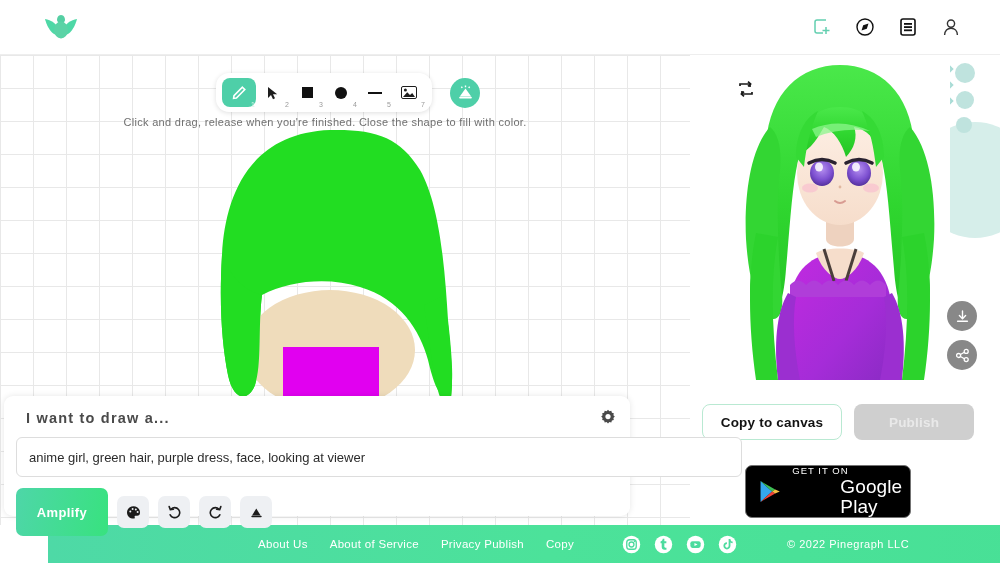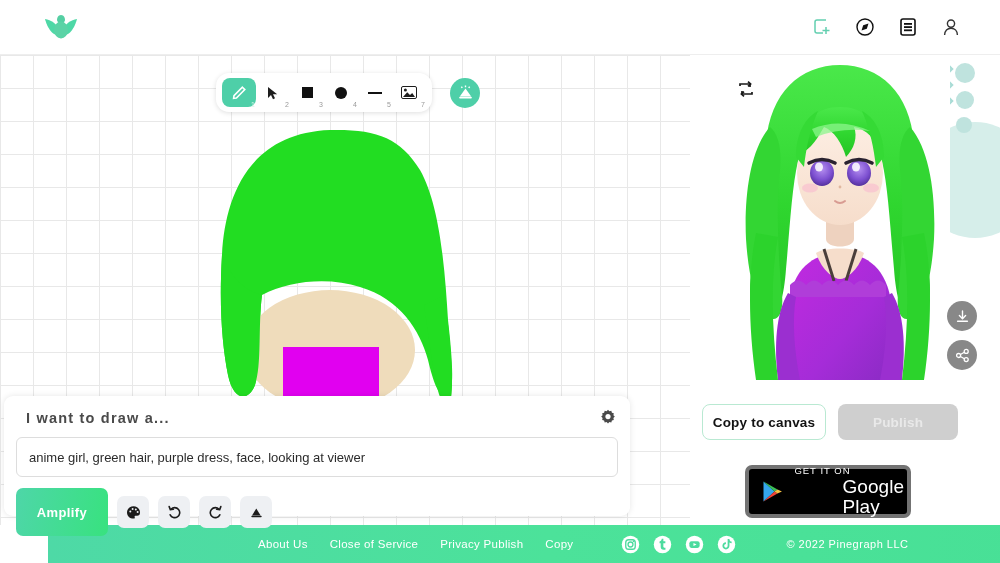--- a/index.html
+++ b/index.html
@@ -90,21 +90,21 @@
     padding: 12px 12px 0 12px;
     z-index: 30;
   }
   .prompt-title {
     font-size: 14.5px; font-weight: bold; color: #4a4a4a;
     letter-spacing: 1.2px; margin-left: 10px; margin-top: 2px;
   }
   .gear { position: absolute; right: 14px; top: 13px; cursor: pointer; }
   .prompt-input {
     margin-top: 11px;
-    width: 602px; height: 40px;
+    width: 726px; height: 40px;
     border: 1px solid #dddddd; border-radius: 6px;
     padding: 0 12px;
     font-family: "Liberation Sans", sans-serif;
     font-size: 13px; color: #2b2b2b;
     outline: none; background: #fff;
   }
   .prompt-actions { display: flex; align-items: center; gap: 9px; margin-top: 11px; }
   .amplify {
     width: 92px; height: 48px; border: none; border-radius: 7px;
     background: linear-gradient(100deg, #4ed6a8 0%, #38e27f 100%);
@@ -143,37 +143,37 @@
     cursor: pointer; z-index: 7;
   }
   .float-dl { top: 246px; }
   .float-sh { top: 285px; }
 
   .panel-buttons {
     position: absolute; top: 349px; left: 12px;
     display: flex; gap: 12px; align-items: center;
   }
   .btn-copy {
-    width: 124px; height: 36px;
+    width: 140px; height: 36px;
     background: #ffffff; border: 1px solid #b9e9d2; border-radius: 8px;
     font-size: 13.5px; font-weight: bold; color: #121212;
     cursor: pointer; font-family: "Liberation Sans", sans-serif;
     letter-spacing: .2px;
   }
   .btn-publish {
     width: 120px; height: 36px;
     background: #cfcfcf; border: none; border-radius: 8px;
     font-size: 13.5px; font-weight: bold; color: #e9e9e9;
     cursor: pointer; font-family: "Liberation Sans", sans-serif;
     letter-spacing: .2px;
   }
   .gplay {
     position: absolute; top: 410px; left: 55px;
     width: 166px; height: 53px;
-    background: #000; border-radius: 7px; border: 4px solid #737373;
+    background: #000; border-radius: 7px; border: 1px solid #737373;
     display: flex; align-items: center; padding-left: 13px; gap: 11px;
     cursor: pointer;
   }
   .gplay-txt { color: #fff; line-height: 1.05; }
   .gplay-small { font-size: 9.5px; letter-spacing: 1px; }
   .gplay-big { font-size: 19px; letter-spacing: .1px; margin-top: 1px; margin-left: 48px; }
 
   
   .footer {
     position: absolute; bottom: 0; left: 0;
@@ -295,20 +295,21 @@
     </div>
     <div class="eraser-btn">
       <svg width="17" height="17" viewBox="0 0 17 17" fill="none" stroke="#ffffff" stroke-width="1.4">
         <path d="M2.8 12.5 L8.5 4.5 L14.2 12.5 Z" fill="#ffffff" stroke="none"></path>
         <path d="M8.5 1.5 L8.5 3.2 M4.4 2.6 L5.2 4 M12.6 2.6 L11.8 4"></path>
         <rect x="2.2" y="12.8" width="12.6" height="1.7" rx="0.8" fill="#ffffff" stroke="none"></rect>
       </svg>
     </div>
   </div>
 
+  <div class="hint">Click and drag, release when you're finished. Close the shape to fill with color.</div>
 
   <div class="prompt-panel">
     <div class="prompt-title">I want to draw a...</div>
     <div class="gear">
       <svg width="16" height="16" viewBox="0 0 16 16" fill="#4a4a4a">
         <path d="M8 0.8 L9.4 2.2 L11.3 1.8 L11.9 3.7 L13.8 4.3 L13.4 6.2 L14.8 7.6 L13.4 9 L13.8 10.9 L11.9 11.5 L11.3 13.4 L9.4 13 L8 14.4 L6.6 13 L4.7 13.4 L4.1 11.5 L2.2 10.9 L2.6 9 L1.2 7.6 L2.6 6.2 L2.2 4.3 L4.1 3.7 L4.7 1.8 L6.6 2.2 Z"></path>
         <circle cx="8" cy="7.6" r="2.6" fill="#ffffff"></circle>
       </svg>
     </div>
     <input class="prompt-input" value="anime girl, green hair, purple dress, face, looking at viewer" style="">
@@ -485,21 +486,21 @@
       <div class="gplay-txt">
         <div class="gplay-small">GET IT ON</div>
         <div class="gplay-big">Google Play</div>
       </div>
     </div>
   </div>
 
   <div class="footer">
     <div class="f-links">
       <a>About Us</a>
-      <a>Close of Service</a>
+      <a>About of Service</a>
       <a>Privacy Publish</a>
       <a>Copy</a>
     </div>
     <div class="f-social">
       <svg class="soc" viewBox="0 0 20 20">
         <circle cx="10" cy="10" r="9.2" fill="#ffffff"></circle>
         <rect x="5" y="5" width="10" height="10" rx="3" fill="none" stroke="#4cdb9e" stroke-width="1.4"></rect>
         <circle cx="10" cy="10" r="2.6" fill="none" stroke="#4cdb9e" stroke-width="1.4"></circle>
         <circle cx="13.2" cy="6.9" r="0.8" fill="#4cdb9e"></circle>
       </svg>

